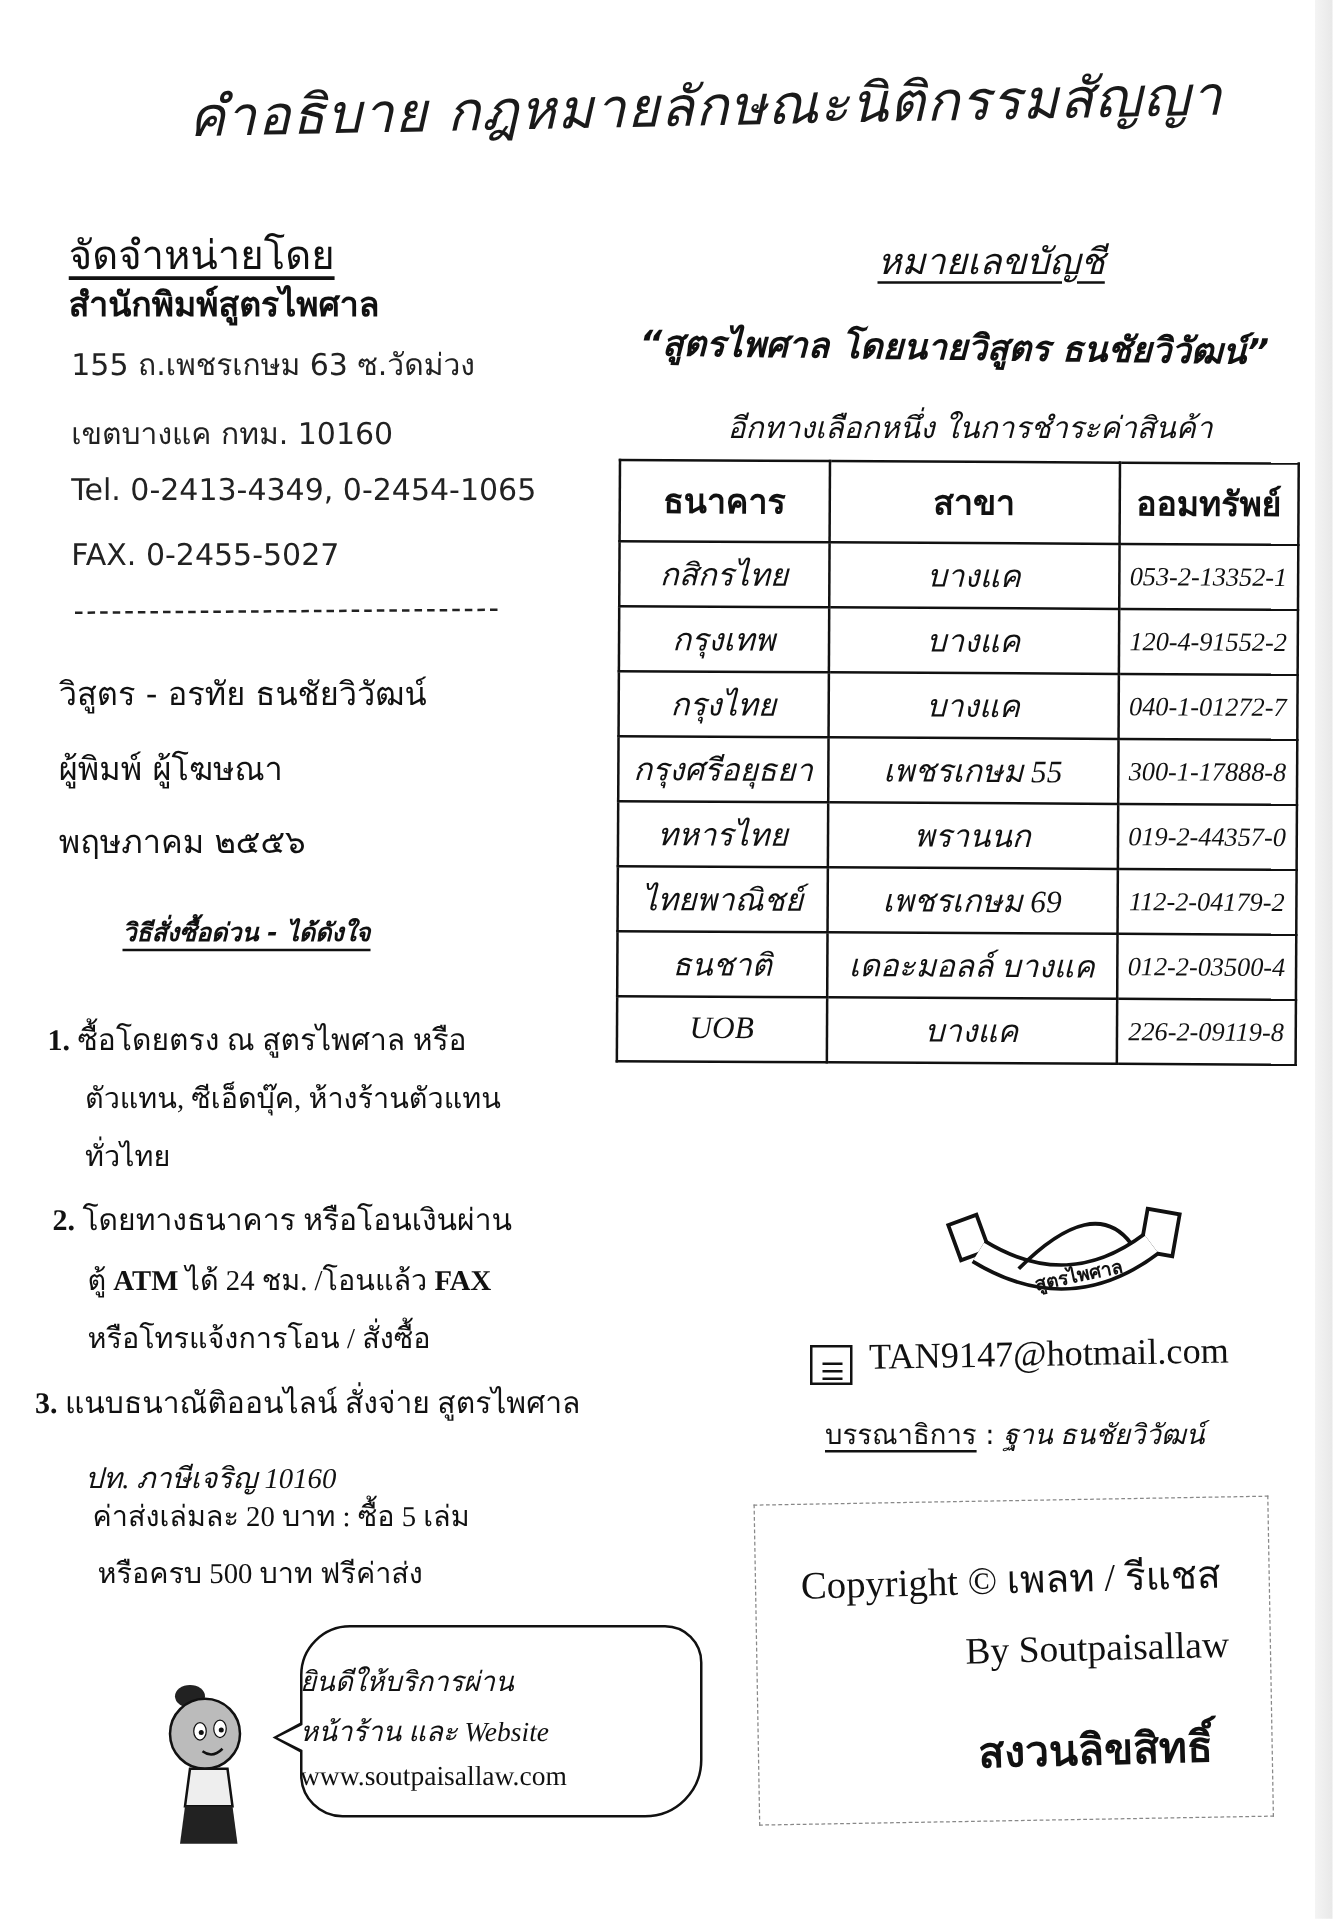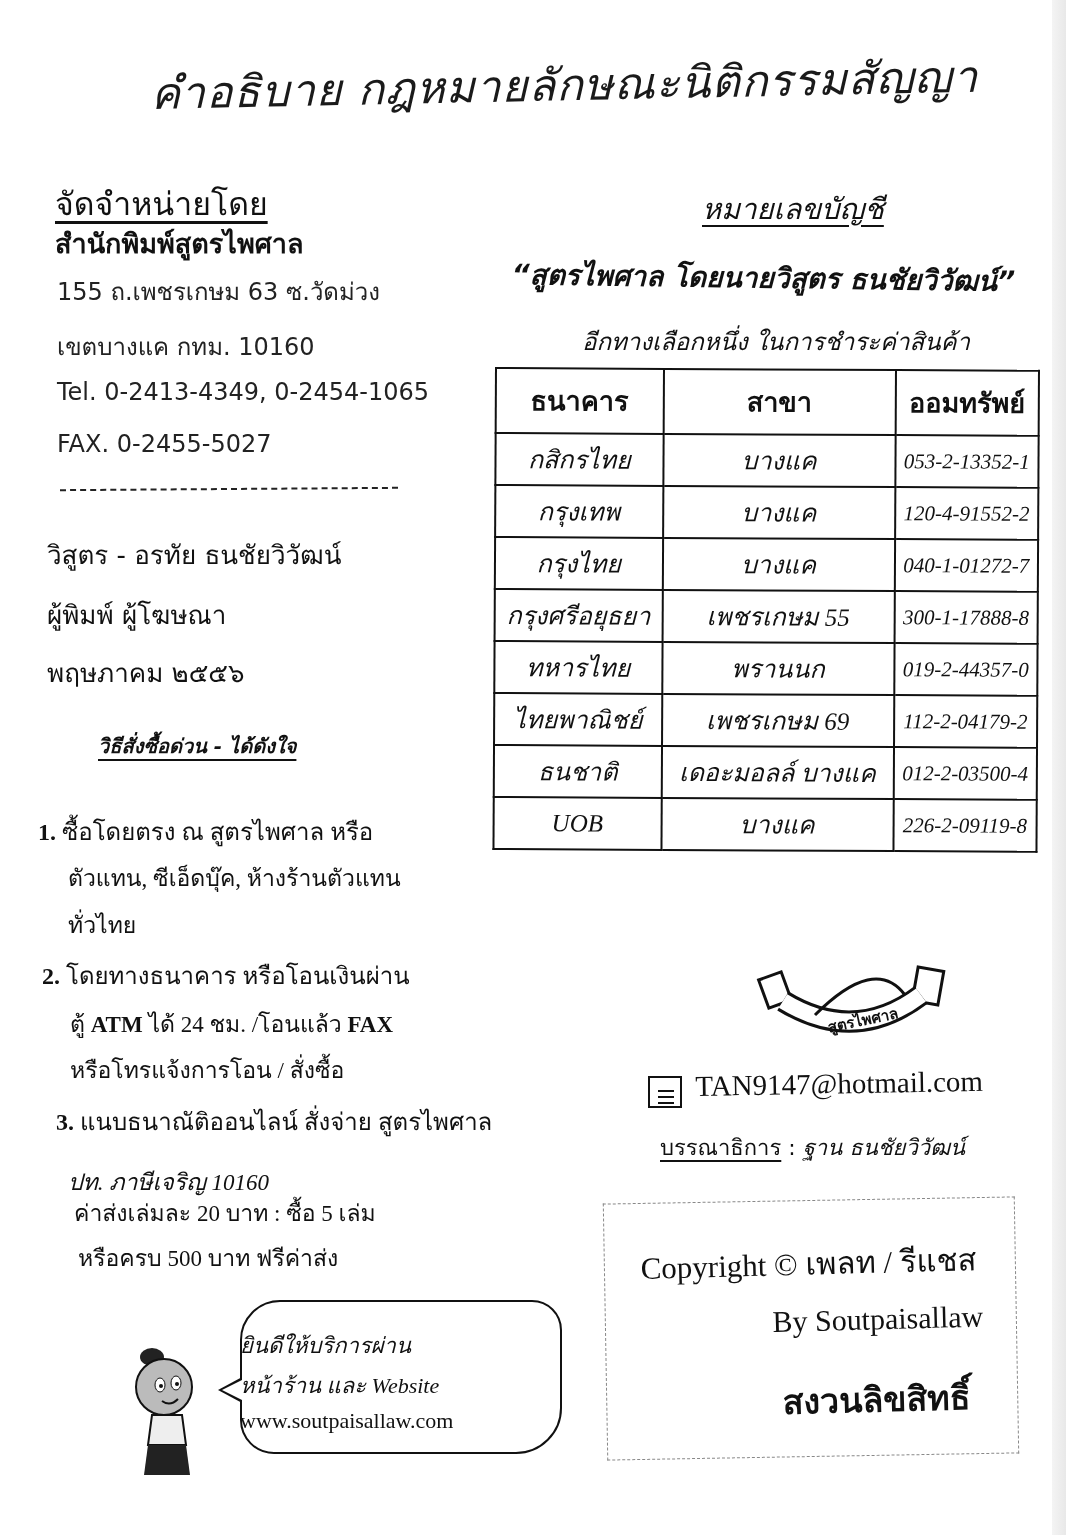--- a/index.html
+++ b/index.html
@@ -61,21 +61,21 @@
   .bank-table col.c1 { width: 168px; }
   .bank-table col.c2 { width: 233px; }
   .bank-table col.c3 { width: 144px; }
 
   .logo { left: 755px; top: 965px; width: 200px; height: 80px; }
   .mail-icon { left: 648px; top: 1076px; width: 34px; height: 32px; border: 2px solid #111; box-sizing: border-box; }
   .mail-icon .ln { position: absolute; left: 8px; height: 2px; background: #111; width: 16px; }
   .email { left: 695px; top: 1070px; font-family: "Liberation Serif", serif; font-size: 29px; transform: rotate(-1deg); transform-origin: left top; }
   .editor { left: 660px; top: 1130px; font-size: 22px; }
   .editor .ed-lbl { text-decoration: underline; text-underline-offset: 5px; }
-  .editor .ed-name { font-style: italic; }
+  .editor .ed-name { font-style: italic; font-family: Liberation Serif, serif; }
 
   .copy-box { left: 605px; top: 1200px; width: 410px; height: 255px;
     border: 1px dashed #888; transform: rotate(-1deg); }
   .copy1 { left: 640px; top: 1243px; font-family: "Liberation Serif", serif; font-size: 31px; transform: rotate(-1.5deg); transform-origin: left top; }
   .copy2 { left: 772px; top: 1305px; font-family: "Liberation Serif", serif; font-size: 30px; transform: rotate(-1.5deg); transform-origin: left top; }
   .copy3 { left: 782px; top: 1375px; font-size: 34px; font-weight: bold; transform: rotate(-1.5deg); transform-origin: left top; }
 </style>
 </head>
 <body>
 
@@ -106,21 +106,21 @@
 
 <div class="abs step" style="left:42px;top:956px">
   <span class="num">2.</span>
   <b>โดยทางธนาคาร</b><span>  หรือโอนเงินผ่าน</span>
 </div>
 <div class="abs sub" style="left:70px;top:1006px">
   <span>ตู้ </span><b>ATM</b><span>  ได้ 24  ชม. /โอนแล้ว </span><b>FAX</b>
 </div>
 <div class="abs sub" style="left:70px;top:1052px">หรือโทรแจ้งการโอน / สั่งซื้อ</div>
 
-<div class="abs step" style="left:56px;top:1102px">
+<div class="abs step" style="left:28px;top:1102px">
   <span class="num">3.</span>
   <b>แนบธนาณัติออนไลน์</b><span>  สั่งจ่าย </span><b>สูตรไพศาล</b>
 </div>
 <div class="abs sub it" style="left:68px;top:1164px">ปท. ภาษีเจริญ  10160</div>
 <div class="abs sub" style="left:74px;top:1195px">ค่าส่งเล่มละ 20 บาท : ซื้อ 5 เล่ม</div>
 <div class="abs sub" style="left:78px;top:1240px">หรือครบ 500 บาท ฟรีค่าส่ง</div>
 
 <svg class="abs mascot" viewBox="0 0 80 140">
   <ellipse cx="22" cy="12" rx="12" ry="9" fill="#222"></ellipse>
   <circle cx="34" cy="42" r="28" fill="#bbb" stroke="#111" stroke-width="2"></circle>

